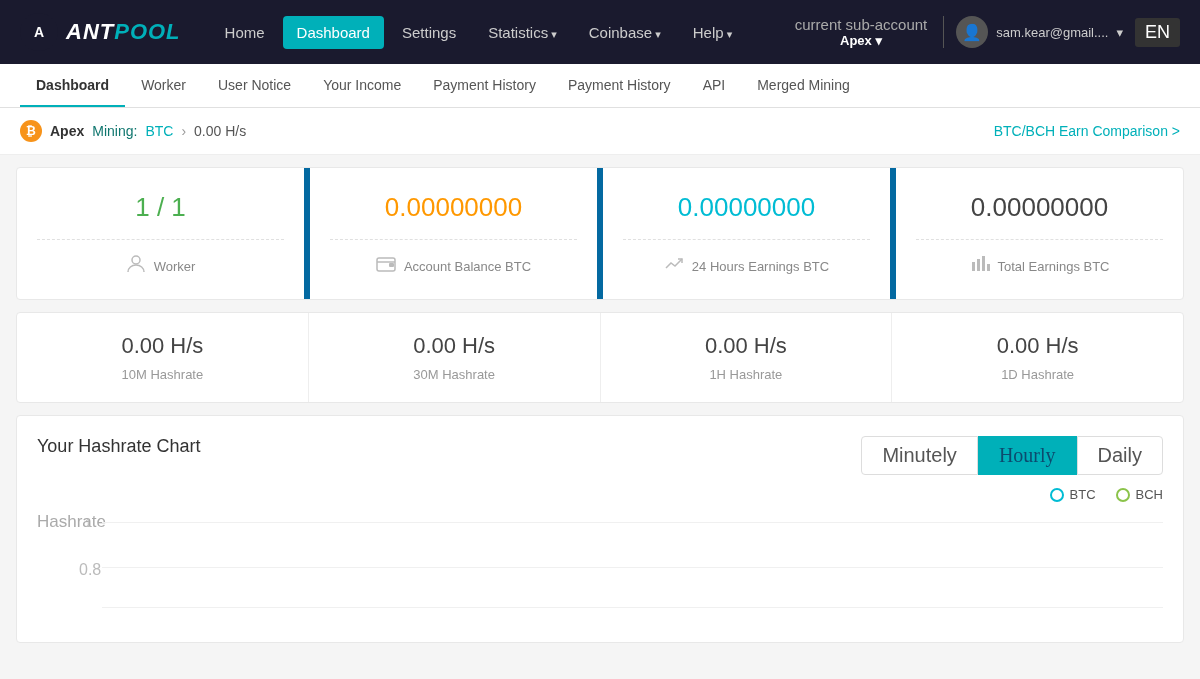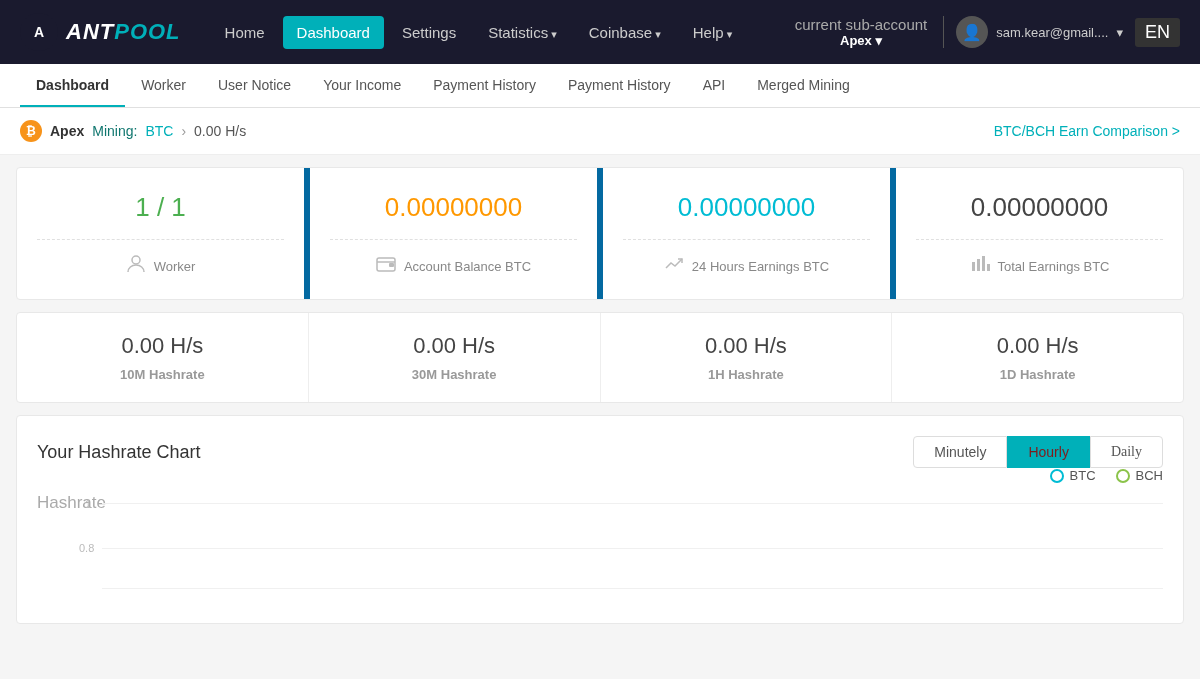--- a/index.html
+++ b/index.html
@@ -215,62 +215,62 @@
     .hashrate-card:last-child { border-right: none; }
     .hashrate-value {
       font-size: 22px;
       color: #444;
       font-weight: 300;
       margin-bottom: 8px;
     }
     .hashrate-label {
       font-size: 13px;
       color: #999;
-      font-weight: bold;
     }
 
     
     .chart-section {
       background: white;
       margin: 0 16px 12px;
       border-radius: 4px;
       border: 1px solid #e8e8e8;
       padding: 20px;
     }
     .chart-header {
       display: flex;
-      align-items: center;
+      align-items: flex-start;
       justify-content: space-between;
-      margin-bottom: 0;
+      margin-bottom: 12px;
       gap: 32px;
     }
     .chart-title {
       font-size: 18px;
       color: #333;
       font-weight: 400;
     }
     .chart-controls {
       display: flex;
       align-items: center;
       gap: 0;
     }
     .chart-btn {
       padding: 7px 20px;
       border: 1px solid #ddd;
       background: white;
       color: #555;
-      font-size: 14px;
+      font-size: 20px;
       cursor: pointer;
     }
     .chart-btn:first-child { border-radius: 4px 0 0 4px; }
-    .chart-btn:last-child { border-radius: 0 4px 4px 0; font-family: Liberation Serif, serif; }
+    .chart-btn:last-child { border-radius: 0 4px 4px 0; }
     .chart-btn.active {
       background: #00b0b9;
-      color: #7f1d1d;
+      color: #0c4a6e;
       border-color: #00b0b9;
+      font-family: Liberation Serif, serif;
     }
     .chart-legend {
       display: flex;
       justify-content: flex-end;
       gap: 20px;
       margin-bottom: 10px;
       align-items: center;
     }
     .legend-item {
       display: flex;
@@ -462,18 +462,18 @@
       <span>BCH</span>
     </div>
   </div>
 
   <div class="chart-area">
     <span class="chart-y-label" style="top:0; left:0; font-size:17px; color:#aaa;">Hashrate</span>
     <div style="position:absolute; left:65px; right:0; top:10px; border-top:1px solid #f0f0f0;"></div>
     <div style="position:absolute; left:65px; right:0; top:55px; border-top:1px solid #f0f0f0;"></div>
     <div style="position:absolute; left:65px; right:0; top:95px; border-top:1px solid #f0f0f0;"></div>
     <span style="position:absolute; left:48px; top:5px; font-size:11px; color:#bbb;">1</span>
-    <span style="position:absolute; left:42px; top:49px; font-size:11px; color:#bbb;">0.8</span>
+    <span style="position:absolute; left:42px; top:49px; font-size:16px; color:#bbb;">0.8</span>
     <svg style="position:absolute; left:65px; top:0; right:0; bottom:0; width:calc(100% - 65px); height:100%;">
       
     </svg>
   </div>
 </div>
 
 </body></html>

